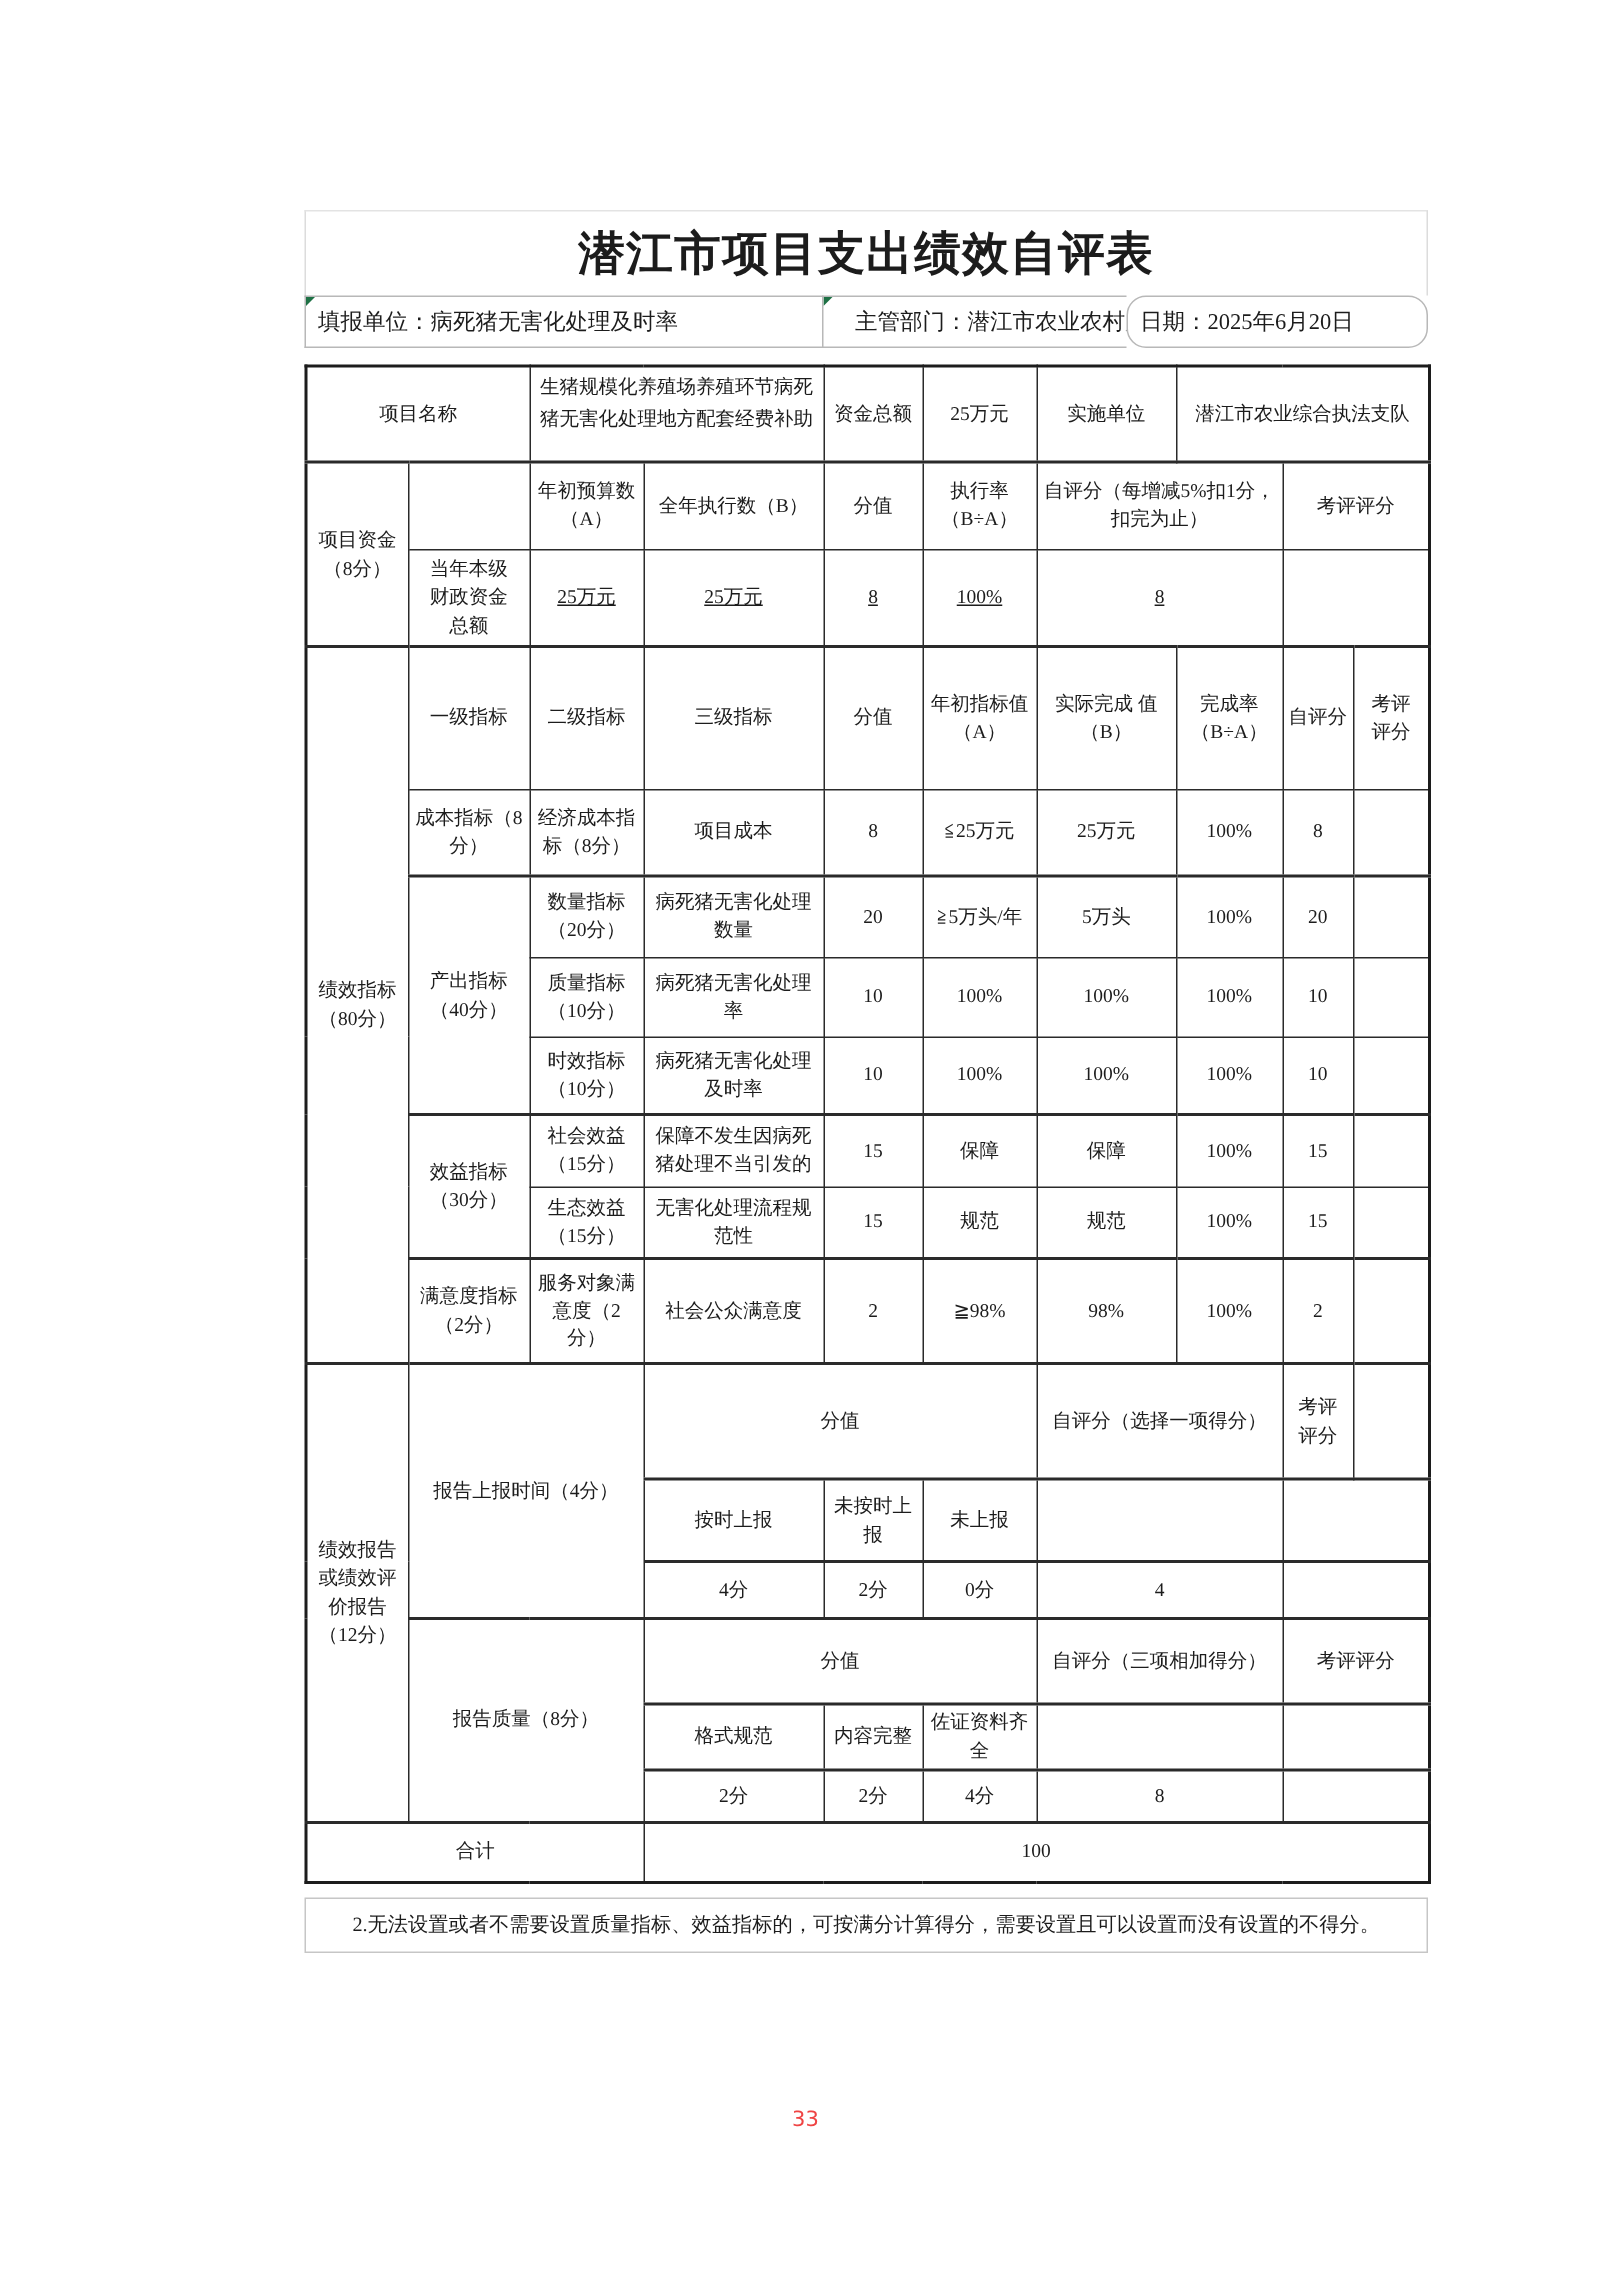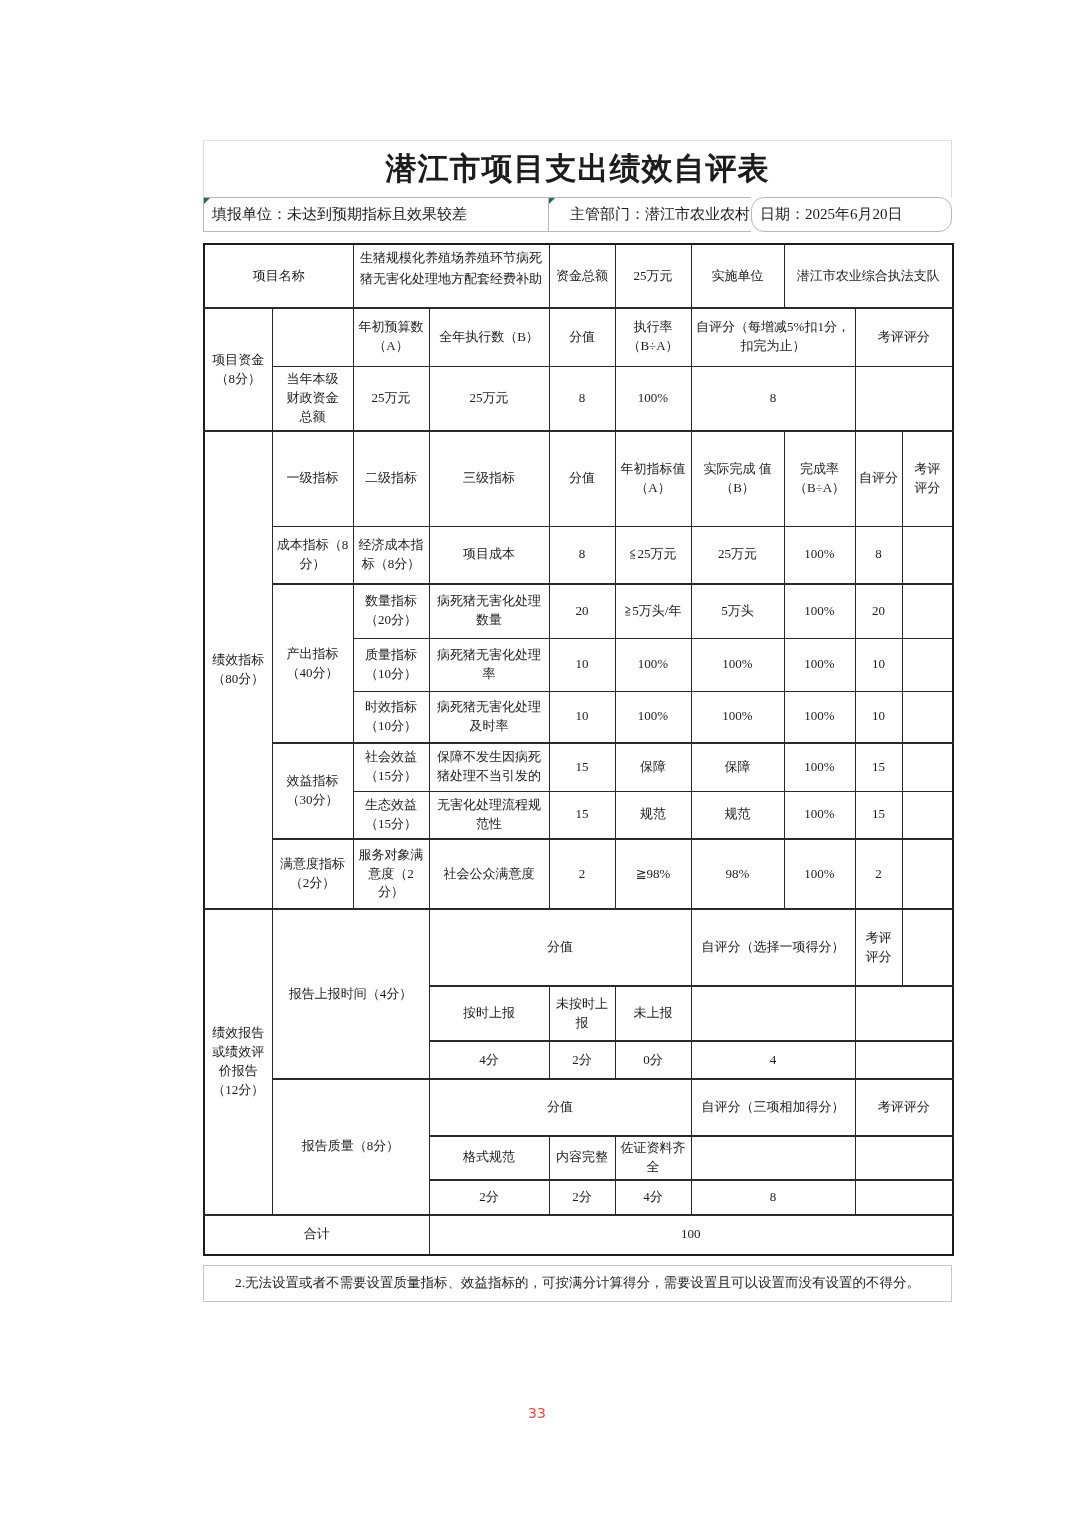--- a/index.html
+++ b/index.html
@@ -40,21 +40,21 @@
     border:1px solid #2a2a2a; text-align:center; vertical-align:middle;
     font-size:13px; line-height:1.45; padding:2px 3px; overflow:hidden;
   }
   tr.tt > td { border-top-width:2px; }
   td.left-al { text-align:left; padding-left:5px; }
   .clip-box { height:58px; overflow:hidden; line-height:21px; }
   .w2 { display:inline-block; width:2.3em; text-align:center; }
   .w4 { display:inline-block; width:4.6em; text-align:center; }
 
   
-  tr.r1{height:64px;} tr.r2{height:58px;} tr.r3{height:65px;} tr.r4{height:95px;}
+  tr.r1{height:64px;} tr.r2{height:58px;} tr.r3{height:65px;text-decoration:underline;} tr.r4{height:95px;}
   tr.r5{height:58px;} tr.r6{height:54px;} tr.r7{height:53px;} tr.r8{height:52px;}
   tr.r9{height:48px;} tr.r10{height:48px;} tr.r11{height:70px;}
   tr.r12{height:77px;} tr.r13{height:55px;} tr.r14{height:38px;}
   tr.r15{height:57px;} tr.r16{height:41px;} tr.r17{height:35px;} tr.r18{height:40px;}
 
   
   .note {
     border:1px solid #c6c6c6; font-size:13.5px; line-height:1.65;
     padding:5px 9px; text-align:center;
   }
@@ -71,21 +71,21 @@
 
 <div class="sheet">
 
   <div class="title-row">
     <h1>潜江市项目支出绩效自评表</h1>
   </div>
 
   <div class="info-bar">
     <div class="info-cell ic-unit">
       <span class="corner-flag"></span>
-      <span>填报单位：未达到预期指标且效果较差</span>
+      <span>填报单位：病死猪无害化处理及时率</span>
     </div>
     <div class="info-cell ic-dept">
       <span class="corner-flag"></span>
       <span>主管部门：潜江市农业农村局</span>
     </div>
     <div class="info-cell ic-date">
       <span class="corner-flag"></span>
       <span>日期：2025年6月20日</span>
     </div>
   </div>

